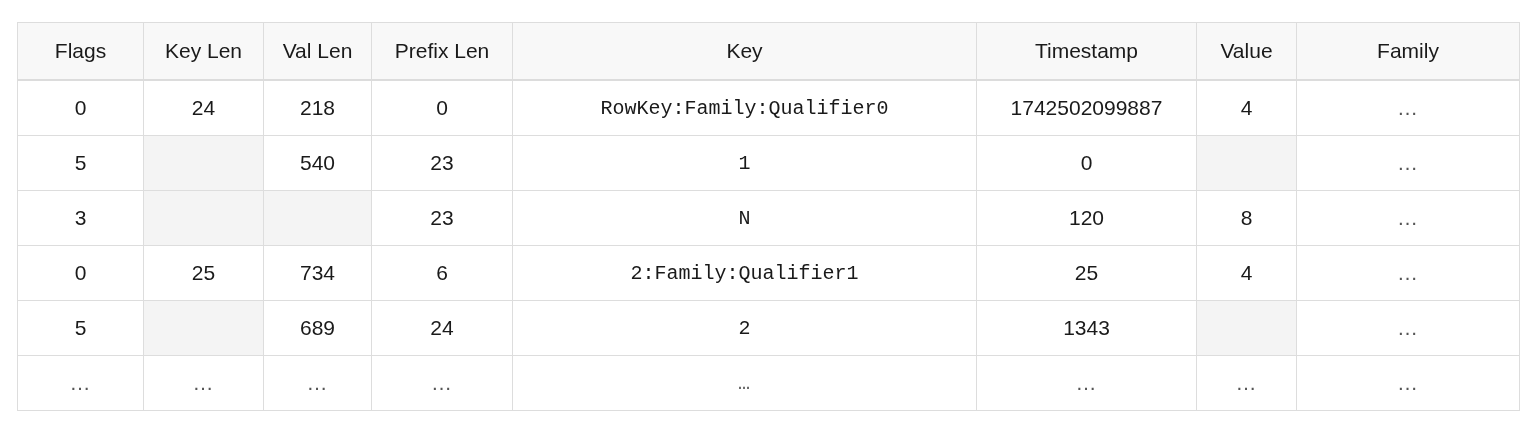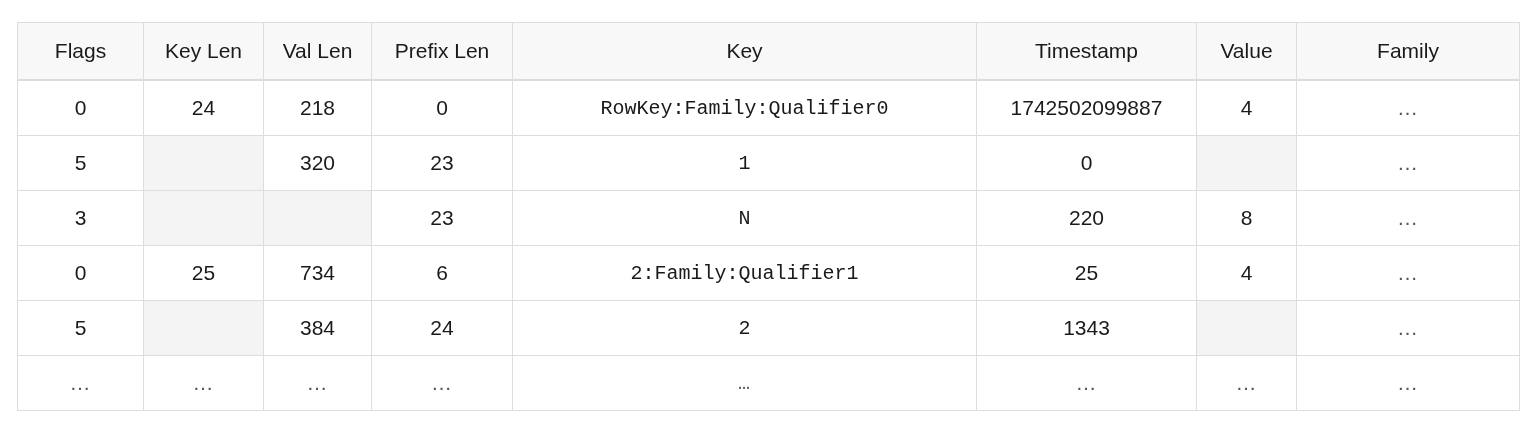--- a/index.html
+++ b/index.html
@@ -108,51 +108,51 @@
           <td>218</td>
           <td>0</td>
           <td class="mono">RowKey:Family:Qualifier0</td>
           <td>1742502099887</td>
           <td>4</td>
           <td class="ellipsis">…</td>
         </tr>
         <tr>
           <td>5</td>
           <td class="empty"></td>
-          <td>320</td>
+          <td>540</td>
           <td>23</td>
           <td class="mono">1</td>
           <td>0</td>
           <td class="empty"></td>
           <td class="ellipsis">…</td>
         </tr>
         <tr>
           <td>3</td>
           <td class="empty"></td>
           <td class="empty"></td>
           <td>23</td>
           <td class="mono">N</td>
-          <td>220</td>
+          <td>120</td>
           <td>8</td>
           <td class="ellipsis">…</td>
         </tr>
         <tr>
           <td>0</td>
           <td>25</td>
           <td>734</td>
           <td>6</td>
           <td class="mono">2:Family:Qualifier1</td>
           <td>25</td>
           <td>4</td>
           <td class="ellipsis">…</td>
         </tr>
         <tr>
           <td>5</td>
           <td class="empty"></td>
-          <td>384</td>
+          <td>689</td>
           <td>24</td>
           <td class="mono">2</td>
           <td>1343</td>
           <td class="empty"></td>
           <td class="ellipsis">…</td>
         </tr>
         <tr>
           <td class="ellipsis">…</td>
           <td class="ellipsis">…</td>
           <td class="ellipsis">…</td>

